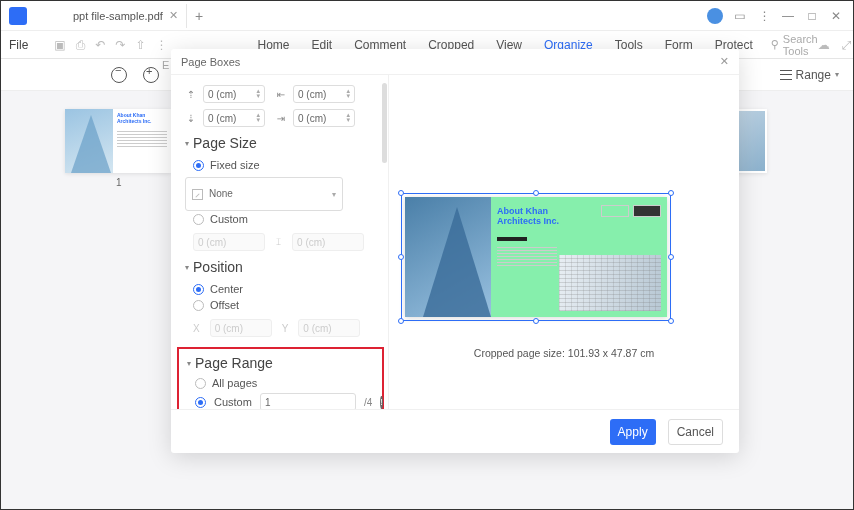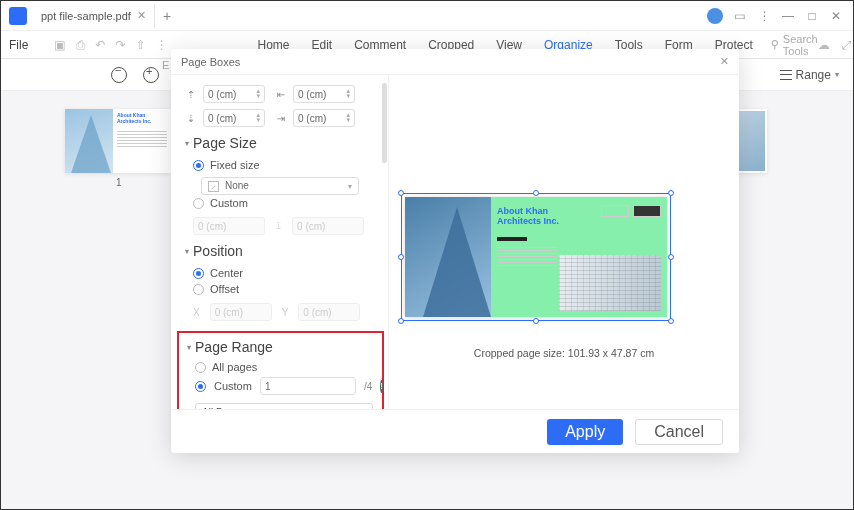--- a/index.html
+++ b/index.html
@@ -1,21 +1,21 @@
 <!DOCTYPE html>
 <html><head>
 <meta charset="utf-8">
 <style>
 * { box-sizing: border-box; margin: 0; padding: 0; font-family: -apple-system, BlinkMacSystemFont, "Segoe UI", Arial, sans-serif; }
 body { background: #fff; width: 854px; height: 510px; position: relative; overflow: hidden; border: 1px solid #333; }
 
 
 .titlebar { height: 30px; display: flex; align-items: center; background: #fff; border-bottom: 1px solid #eee; }
 .app-icon { width: 18px; height: 18px; background: #2d6df6; border-radius: 3px; margin: 0 6px 0 8px; }
-.tab { display: flex; align-items: center; height: 24px; padding: 0 8px; font-size: 11px; color: #555; border-right: 1px solid #e5e5e5; gap: 6px; }
+.tab { display: flex; align-items: center; height: 24px; padding: 0 8px; font-size: 11px; color: #555; border-right: 1px solid #e5e5e5; gap: 6px; margin-left: 32px; }
 .tab .close { color: #999; font-size: 11px; }
 .add-tab { width: 24px; text-align: center; color: #888; font-size: 14px; }
 .win-ctrl { margin-left: auto; display: flex; align-items: center; gap: 10px; padding-right: 10px; }
 .win-ctrl .avatar { width: 16px; height: 16px; border-radius: 50%; background: #4a90e2; }
 .win-ctrl span { color: #888; font-size: 12px; width: 14px; text-align: center; }
 .win-ctrl .menu-dots { letter-spacing: -1px; }
 
 
 .menubar { height: 28px; display: flex; align-items: center; padding: 0 8px; border-bottom: 1px solid #e5e5e5; font-size: 12px; position: relative; }
 .menubar .file-label { color: #444; margin-right: 4px; }
@@ -65,21 +65,21 @@
 .spin { width: 62px; height: 18px; border: 1px solid #ddd; border-radius: 3px; font-size: 10px; padding: 0 4px; display: flex; align-items: center; justify-content: space-between; color: #666; }
 .spin .arr { color: #aaa; font-size: 7px; line-height: 0.7; }
 
 .sect { margin-top: 8px; }
 .sect-head { font-size: 14px; color: #444; display: flex; align-items: center; gap: 4px; margin-bottom: 6px; }
 .sect-head::before { content: '▾'; font-size: 8px; color: #888; }
 .radio-row { display: flex; align-items: center; gap: 6px; padding: 2px 0 2px 8px; }
 .radio { width: 11px; height: 11px; border: 1px solid #bbb; border-radius: 50%; position: relative; flex-shrink: 0; }
 .radio.checked { border-color: #2d6df6; }
 .radio.checked::after { content: ''; position: absolute; inset: 2px; background: #2d6df6; border-radius: 50%; }
-.sel { width: 158px; height: 18px; border: 1px solid #ddd; border-radius: 3px; font-size: 10px; padding: 0 6px; display: flex; align-items: center; justify-content: space-between; margin-left: 16px; margin-top: 4px; color: #666; }
+.sel { width: 158px; height: 18px; border: 1px solid #ddd; border-radius: 3px; font-size: 10px; padding: 16px 6px; display: flex; align-items: center; justify-content: space-between; margin-left: 0; margin-top: 4px; color: #666; }
 .sel .arr { color: #aaa; font-size: 8px; }
 .sel-icon { width: 11px; height: 11px; border: 1px solid #bbb; display: inline-block; margin-right: 6px; vertical-align: middle; position: relative; }
 .sel-icon::after { content: ''; position: absolute; left: 2px; top: 5px; right: 2px; border-top: 1px solid #bbb; transform: rotate(-45deg); }
 
 .disabled-row { display: flex; gap: 10px; margin-left: 8px; margin-top: 6px; }
 .disabled-box { width: 72px; height: 18px; border: 1px solid #eee; border-radius: 3px; background: #fafafa; font-size: 10px; color: #ccc; padding: 0 4px; display: flex; align-items: center; }
 .disabled-box.sm { width: 62px; }
 
 
 .highlight-box { border: 2px solid #d23; margin-top: 10px; padding: 6px 8px 8px 8px; margin-left: -8px; margin-right: -8px; }
@@ -100,21 +100,21 @@
 .prev-page .lines2 div { height: 1px; background: #ccc; margin-bottom: 2px; }
 .prev-page .bldg2 { position: absolute; right: 6px; bottom: 6px; width: 102px; height: 56px; background: linear-gradient(100deg, #e8eef3, #b8c8d4); }
 .prev-page .bldg2::before { content: ''; position: absolute; inset: 0; background: repeating-linear-gradient(0deg, rgba(120,120,120,.25) 0 1px, transparent 1px 4px), repeating-linear-gradient(90deg, rgba(120,120,120,.2) 0 1px, transparent 1px 6px); }
 .handle { position: absolute; width: 6px; height: 6px; background: #fff; border: 1.5px solid #2d6df6; border-radius: 50%; }
 .sel-border { position: absolute; inset: 0; border: 1px solid #2d6df6; pointer-events: none; }
 
 .crop-label { position: absolute; left: 0; right: 0; bottom: 50px; text-align: center; font-size: 10.5px; color: #555; }
 
 
 .dlg-footer { height: 44px; display: flex; align-items: center; justify-content: flex-end; padding: 0 16px; gap: 12px; border-top: 1px solid #f0f0f0; }
-.btn { height: 26px; padding: 0 18px; border-radius: 3px; font-size: 16px; display: flex; align-items: center; cursor: pointer; text-align: center; }
+.btn { height: 26px; padding: 0 8px; border-radius: 3px; font-size: 12px; display: flex; align-items: center; cursor: pointer; text-align: center; }
 .btn.primary { background: #2d6df6; color: #fff; }
 .btn.secondary { background: #fff; border: 1px solid #ddd; color: #555; }
 
 .scroll-thumb-v { position: absolute; right: 1px; top: 8px; width: 5px; height: 80px; background: #ddd; border-radius: 3px; }
 .edit-hint { position: absolute; left: 161px; top: 58px; width: 10px; height: 20px; font-size: 11px; color: #aaa; }
 .re-hint { position: absolute; left: 681px; top: 56px; font-size: 11px; color: #555; }
 </style>
 </head>
 <body>
 

